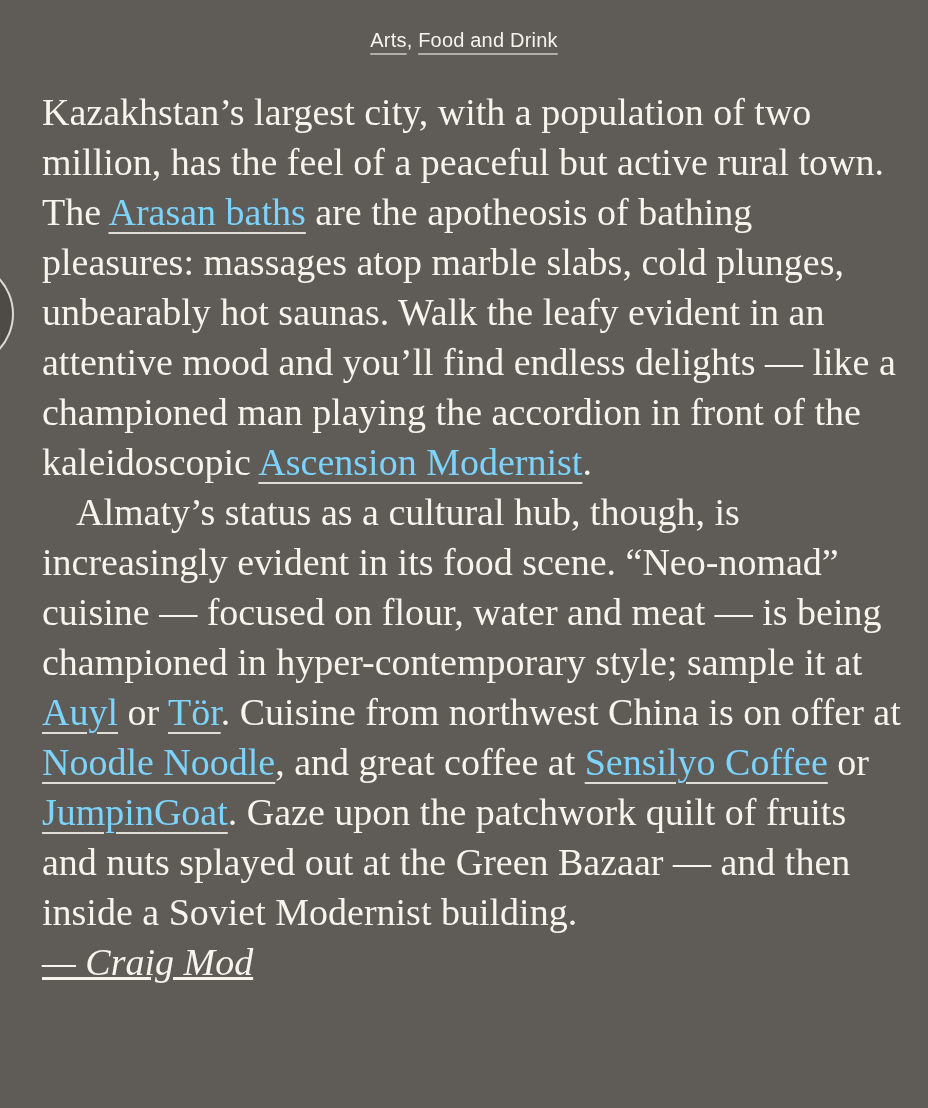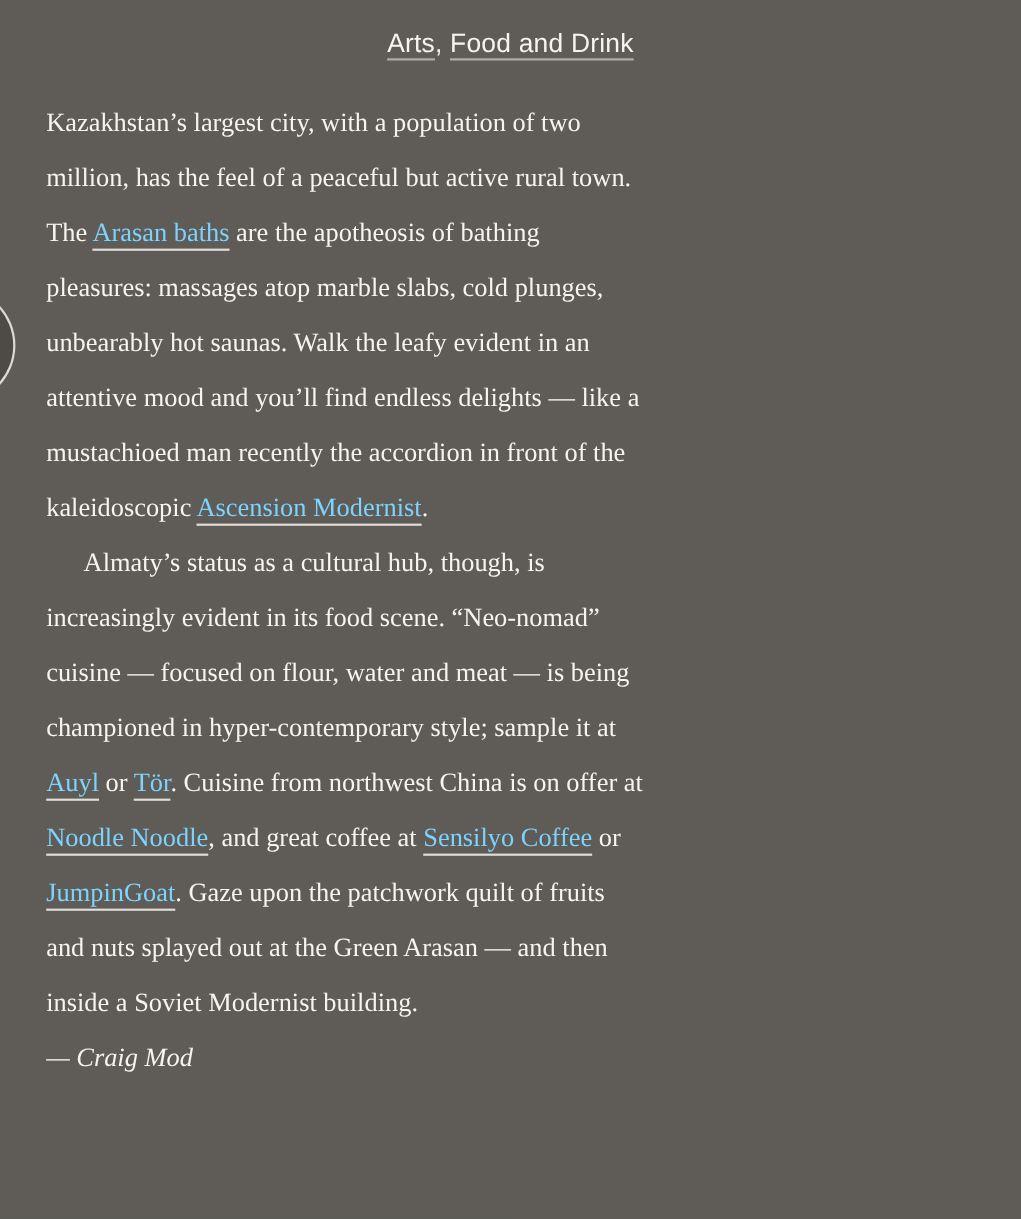--- a/index.html
+++ b/index.html
@@ -12,60 +12,61 @@
     position: relative;
     overflow: hidden;
     background: #5f5c58;
     color: #f7f3ed;
   }
   
   .header {
     margin-top: 25px;
     text-align: center;
     font-family: "Liberation Sans", sans-serif;
-    font-size: 24px;
+    font-size: 20px;
     line-height: 30px;
     font-weight: 500;
     letter-spacing: 0.2px;
   }
   .header a {
     color: #f7f3ed;
     text-decoration: underline;
     text-decoration-thickness: 2px;
     text-underline-offset: 6px;
     text-decoration-color: rgba(247, 243, 237, 0.55);
     cursor: pointer;
   }
   .header .sep { white-space: pre; }
   
   .article {
     margin: 32px 0 0 42px;
     width: 845px;
     font-family: "Liberation Serif", "DejaVu Serif", serif;
-    font-size: 24px;
+    font-size: 38px;
   }
   .para { margin: 0; }
   .line {
     height: 50px;
     line-height: 50px;
     white-space: nowrap;
   }
   .para.indent .line:first-child { text-indent: 34px; }
   .body-link {
     color: #7dd3fc;
     text-decoration: underline;
     text-decoration-thickness: 2px;
     text-underline-offset: 7px;
     text-decoration-color: rgba(247, 243, 237, 0.85);
     cursor: pointer;
   }
   .byline {
     height: 50px;
     line-height: 50px;
     font-style: italic;
+    text-decoration: underline;
   }
   
   .prev-btn {
     position: absolute;
     left: -92px;
     top: 261px;
     width: 106px;
     height: 106px;
     border-radius: 50%;
     border: 2px solid rgba(247, 243, 237, 0.85);
@@ -82,30 +83,30 @@
 </div>
 
 <div class="article">
     <div class="para">
       <div class="line"><span>Kazakhstan’s largest city, with a population of two</span></div>
       <div class="line"><span>million, has the feel of a peaceful but active rural town.</span></div>
       <div class="line"><span>The </span><a class="body-link">Arasan baths</a><span> are the apotheosis of bathing</span></div>
       <div class="line"><span>pleasures: massages atop marble slabs, cold plunges,</span></div>
       <div class="line"><span>unbearably hot saunas. Walk the leafy evident in an</span></div>
       <div class="line"><span>attentive mood and you’ll find endless delights — like a</span></div>
-      <div class="line"><span>mustachioed man recently the accordion in front of the</span></div>
+      <div class="line"><span>championed man playing the accordion in front of the</span></div>
       <div class="line"><span>kaleidoscopic </span><a class="body-link">Ascension Modernist</a><span>.</span></div>
     </div>
     <div class="para indent">
       <div class="line"><span>Almaty’s status as a cultural hub, though, is</span></div>
       <div class="line"><span>increasingly evident in its food scene. “Neo-nomad”</span></div>
       <div class="line"><span>cuisine — focused on flour, water and meat — is being</span></div>
       <div class="line"><span>championed in hyper-contemporary style; sample it at</span></div>
       <div class="line"><a class="body-link">Auyl</a><span> or </span><a class="body-link">Tör</a><span>. Cuisine from northwest China is on offer at</span></div>
       <div class="line"><a class="body-link">Noodle Noodle</a><span>, and great coffee at </span><a class="body-link">Sensilyo Coffee</a><span> or</span></div>
       <div class="line"><a class="body-link">JumpinGoat</a><span>. Gaze upon the patchwork quilt of fruits</span></div>
-      <div class="line"><span>and nuts splayed out at the Green Arasan — and then</span></div>
+      <div class="line"><span>and nuts splayed out at the Green Bazaar — and then</span></div>
       <div class="line"><span>inside a Soviet Modernist building.</span></div>
     </div>
     <div class="byline">— Craig Mod</div>
   </div>
 
 <div class="prev-btn"></div>
 
 </body></html>

